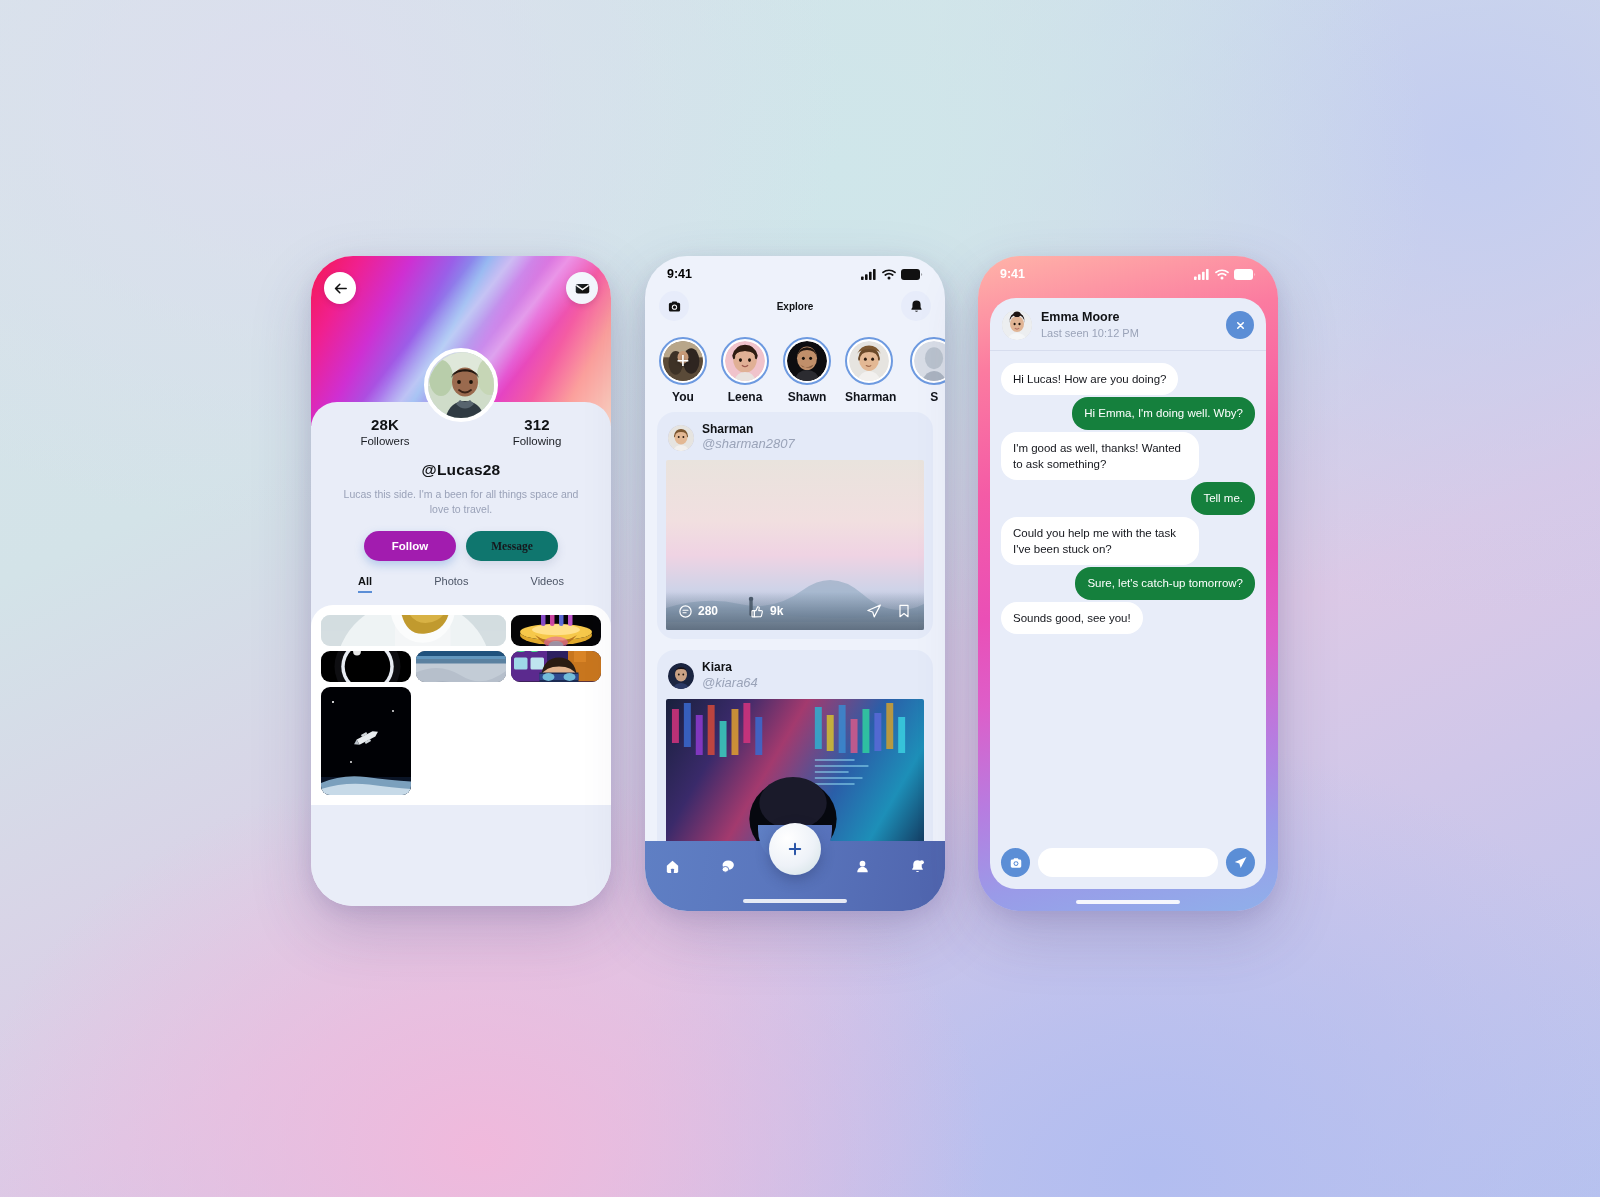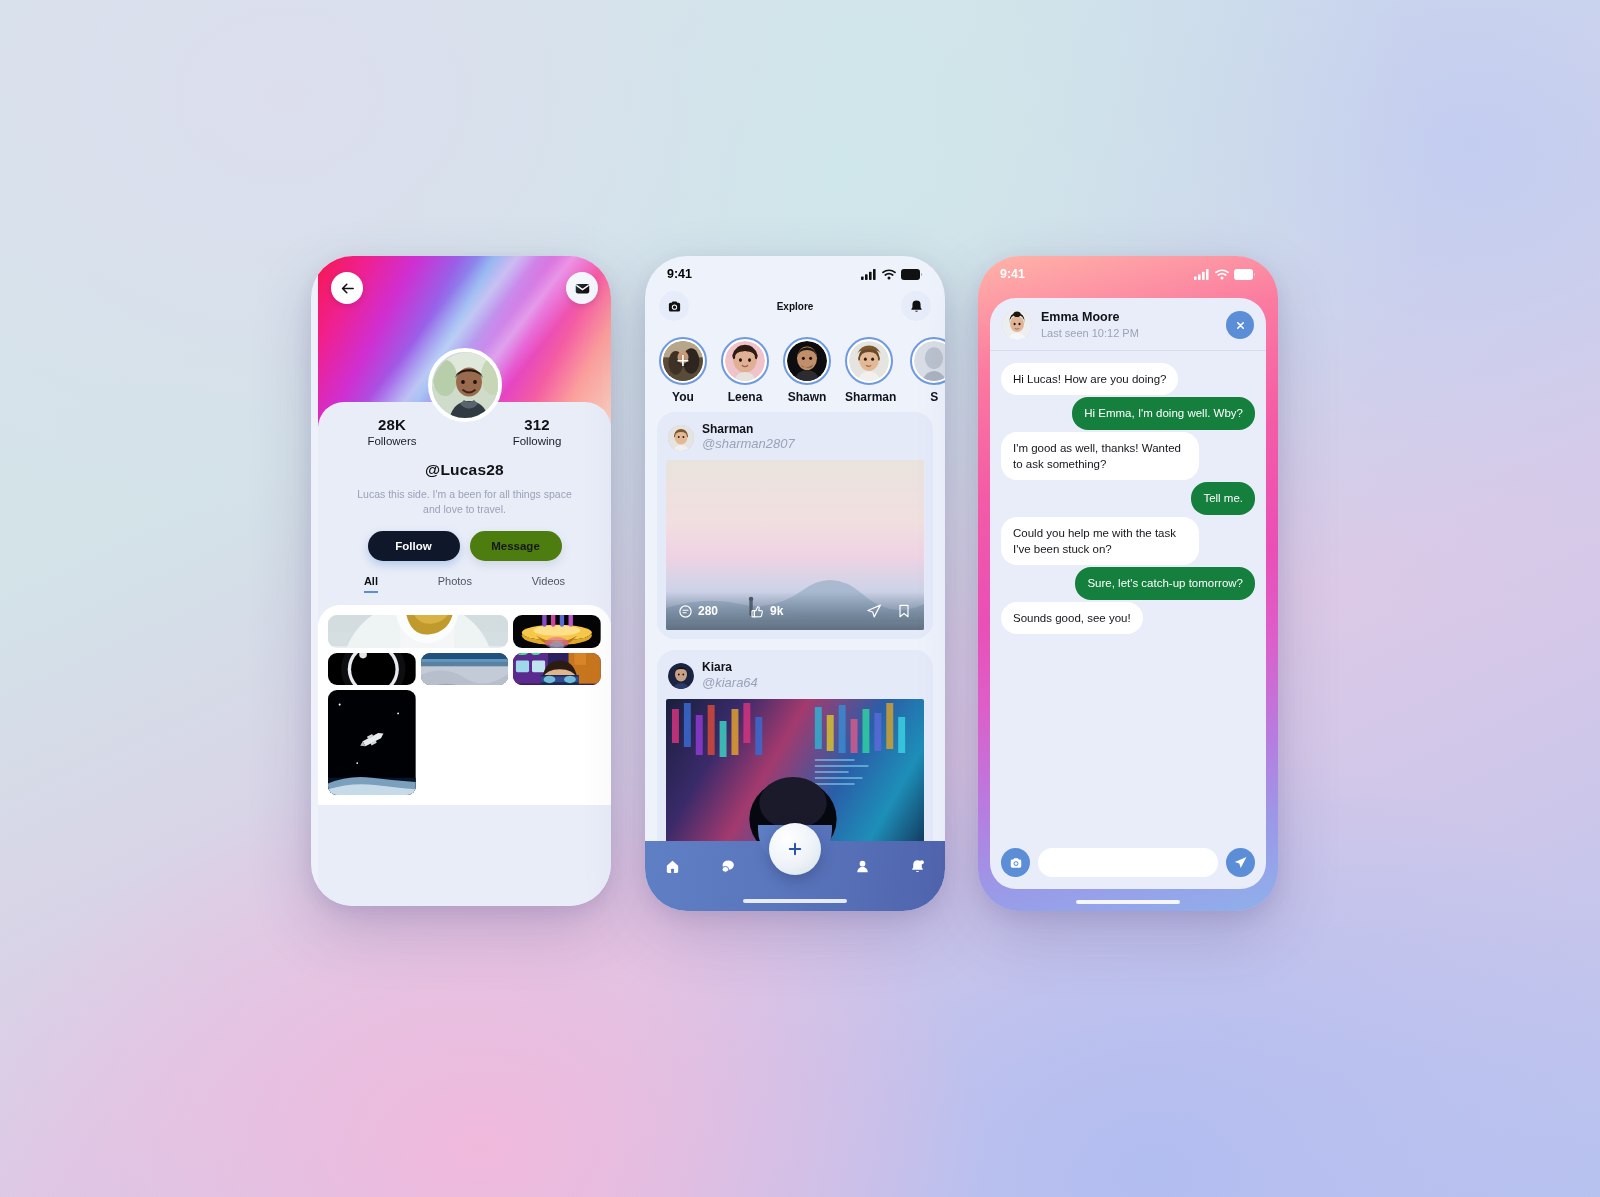--- a/index.html
+++ b/index.html
@@ -16,21 +16,21 @@
     border-radius:26px;
     position:relative;
   }
   .stage { position:absolute; inset:0; }
 
   
   .phone { position:absolute; border-radius:42px; overflow:hidden;
            box-shadow:0 24px 60px rgba(70,60,120,.22), 0 6px 18px rgba(70,60,120,.12); }
 
   
-  #phone-profile { left:311px; top:256px; width:300px; height:650px; background:#eef1fa;padding-left:7px; }
+  #phone-profile { left:311px; top:256px; width:300px; height:650px; background:#eef1fa; }
   .pf-banner { position:relative; height:170px;
     background:
       linear-gradient(118deg,
         #f5184f 0%, #f0208f 13%, #cf2fd2 26%, #9a5fe8 37%,
         #7fa8ee 46%, #bf6ce6 56%, #e23fc9 66%, #f45ca3 76%,
         #fb9f9c 86%, #fbd3c2 100%);
   }
   .pf-banner::after{ content:""; position:absolute; inset:0;
     background:
       linear-gradient(128deg, rgba(255,255,255,0) 38%, rgba(255,255,255,.45) 47%, rgba(255,255,255,0) 56%),
@@ -49,22 +49,22 @@
                overflow:hidden; background:#cfd6e8; }
   .pf-stats { display:flex; justify-content:space-between; padding:14px 16px 0; }
   .stat { text-align:center; width:84px; }
   .stat .num { font-size:15px; font-weight:bold; color:#101215; letter-spacing:.2px;}
   .stat .lbl { font-size:11.5px; color:#1b1e24; margin-top:2px; }
   .pf-handle { text-align:center; font-size:15.5px; font-weight:bold; color:#101215; margin-top:14px; letter-spacing:.2px;}
   .pf-bio { text-align:center; font-size:10.5px; line-height:1.45; color:#9aa2b8; margin-top:8px; padding:0 14px; }
   .pf-actions { display:flex; gap:10px; justify-content:center; margin-top:14px; }
   .btn { border:none; border-radius:20px; font-size:11.5px; font-weight:bold; cursor:pointer;
          width:92px; height:30px; font-family:inherit; }
-  #follow-button { background:#0f172a; color:#fff; box-shadow:0 4px 10px rgba(91,142,214,.38); }
-  #message-button { background:#4d7c0f; color:#16181d; box-shadow:0 4px 10px rgba(90,100,140,.16); }
+  #follow-button { background:#a21caf; color:#fff; box-shadow:0 4px 10px rgba(91,142,214,.38); }
+  #message-button { background:#0f766e; color:#16181d; box-shadow:0 4px 10px rgba(90,100,140,.16);font-family:Liberation Serif, serif; }
   .pf-tabs { display:flex; justify-content:space-around; margin-top:14px; }
   .pf-tab { font-size:11px; color:#4c5566; padding-bottom:4px; cursor:pointer; }
   .pf-tab.active { color:#101215; font-weight:bold; border-bottom:2.5px solid #5b8ed6; }
 
   .pf-grid { margin:12px -16px 0; background:#fff; border-radius:22px 22px 0 0;
              padding:10px; height:200px; overflow:hidden;
              display:grid; grid-template-columns:1fr 1fr 1fr; grid-template-rows:1fr 1fr;
              gap:5px; }
   .gcell { border-radius:9px; overflow:hidden; position:relative; }
   .g-big { grid-column:1/3; grid-row:1/2; }

